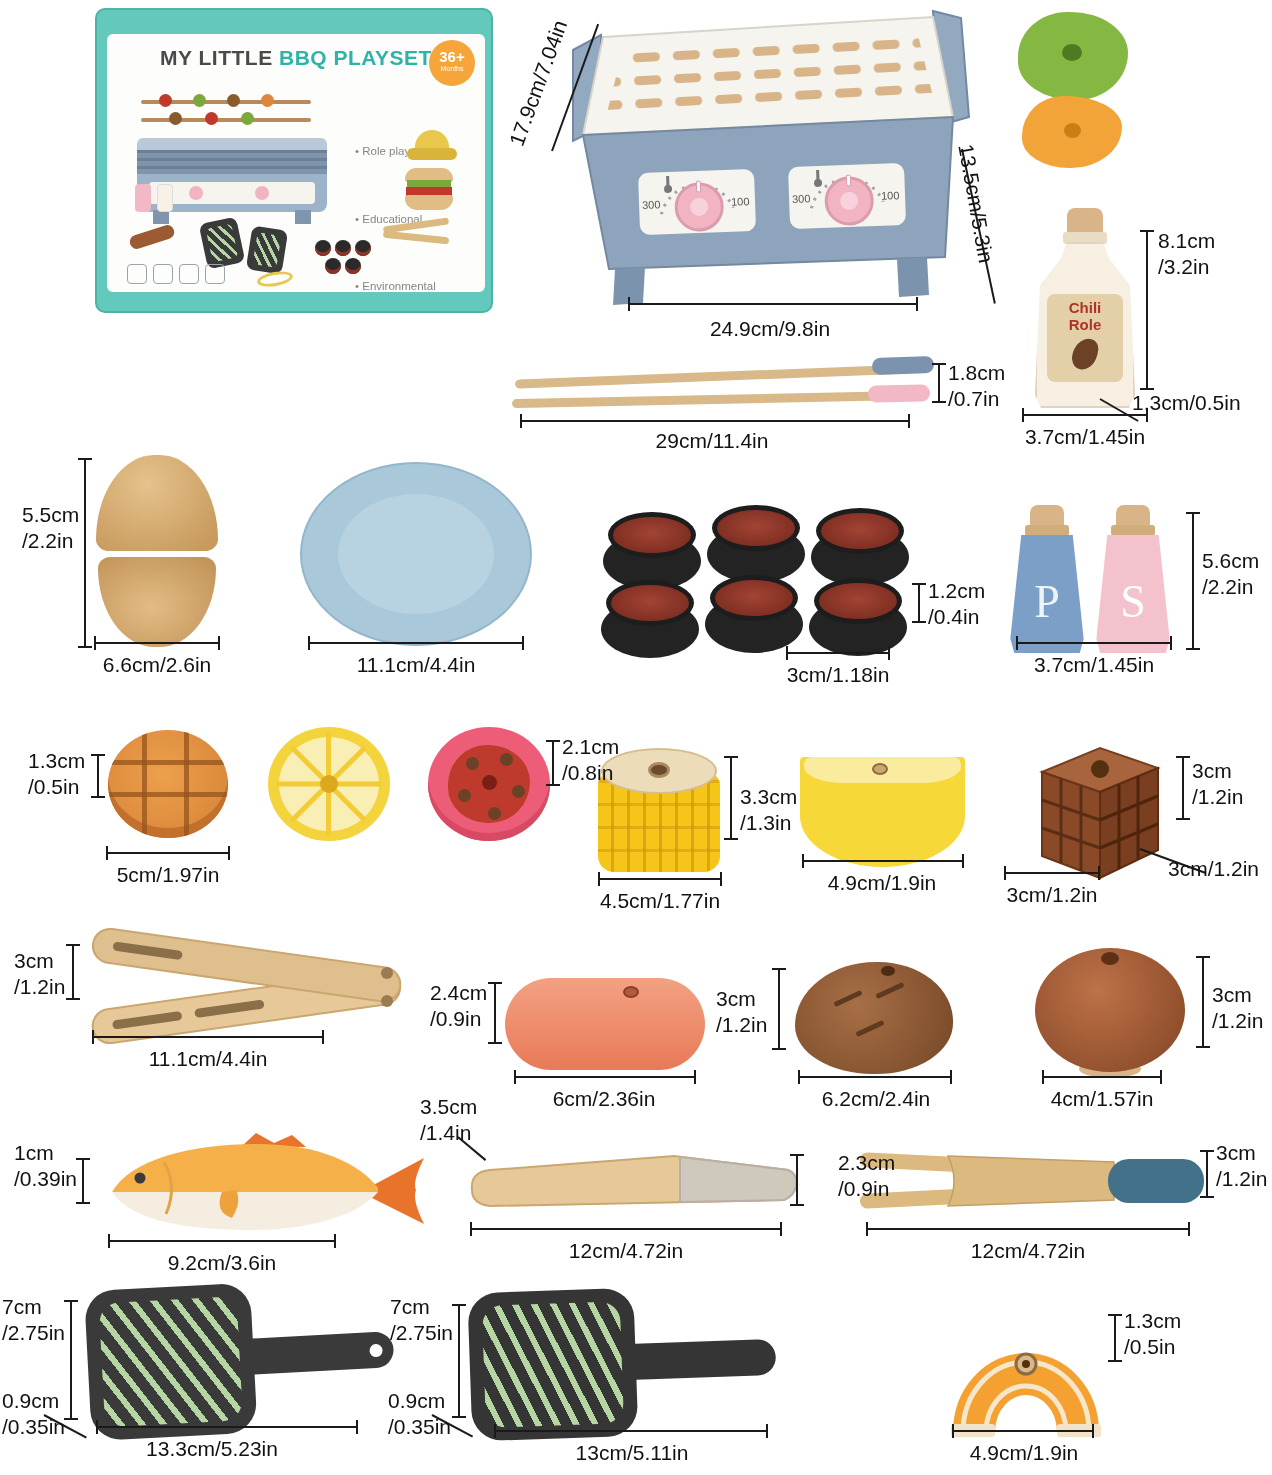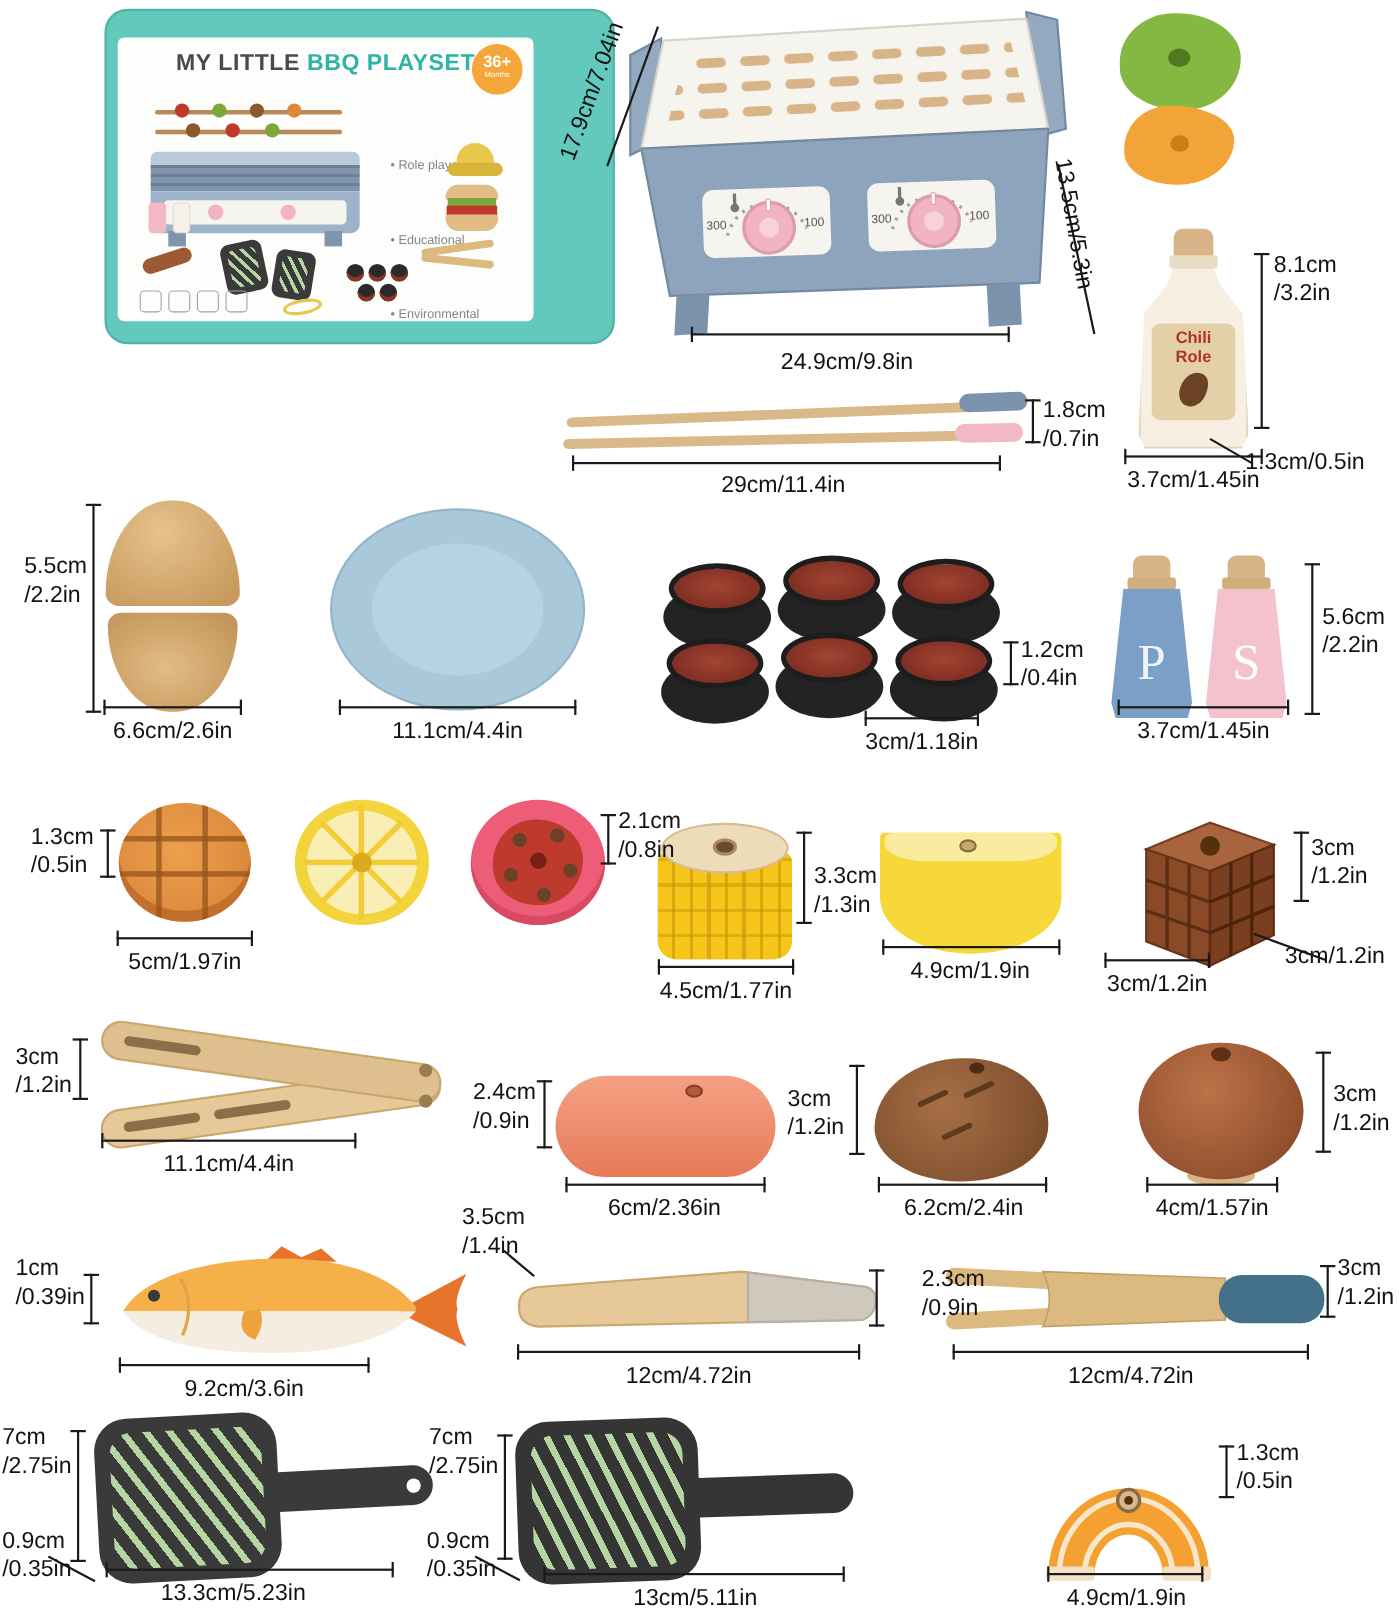--- a/index.html
+++ b/index.html
@@ -16,21 +16,21 @@
   .vline::before,.vline::after { content:""; position:absolute; left:-6px; width:14px; height:2px; background:#1a1a1a; }
   .vline::before { top:0; } .vline::after { bottom:0; }
   .dline { position:absolute; height:2px; background:#1a1a1a; transform-origin:left center; }
   .bullet { font-size:11.5px; color:#868686; line-height:1.7; white-space:nowrap;margin-top:48px; }
 </style>
 </head>
 <body>
 
 <div class="canvas">
 
-  <div class="abs" style="left:95px;top:8px;width:464px;height:305px;background:#62c9bc;border:2px solid #4db3a5;border-radius:21px">
+  <div class="abs" style="left:95px;top:8px;width:398px;height:305px;background:#62c9bc;border:2px solid #4db3a5;border-radius:10px">
     <div class="abs" style="left:10px;top:24px;width:378px;height:258px;background:#fdfdfb;border-radius:6px">
 
       <div class="abs" style="left:0;top:12px;width:378px;text-align:center;font-weight:bold;font-size:21px;letter-spacing:.5px">
         <span style="color:#4a4a4a">MY LITTLE</span>
         <span> </span>
         <span style="color:#2eb3a6">BBQ PLAYSET</span>
       </div>
 
       <div class="abs" style="left:322px;top:6px;width:46px;height:46px;border-radius:50%;background:#f5a53a;color:#fff;text-align:center">
         <div style="font-size:15px;font-weight:bold;margin-top:8px">36+</div>
@@ -407,21 +407,21 @@
   <div class="hline" style="left:952px;top:1430px;width:142px"></div>
 
   <div class="dim" style="left:516px;top:132px;white-space:nowrap;transform-origin:left center;transform:rotate(-70deg)">17.9cm/7.04in</div>
   <div class="dim" style="left:978px;top:142px;white-space:nowrap;transform-origin:left top;transform:rotate(80deg)">13.5cm/5.3in</div>
   <div class="dim c" style="left:770px;top:316px">24.9cm/9.8in</div>
   <div class="dim" style="left:948px;top:360px">1.8cm
 /0.7in</div>
   <div class="dim c" style="left:712px;top:428px">29cm/11.4in</div>
   <div class="dim" style="left:1158px;top:228px">8.1cm
 /3.2in</div>
-  <div class="dim" style="left:1132px;top:407px;white-space:nowrap">1.3cm/0.5in</div>
+  <div class="dim" style="left:1132px;top:390px;white-space:nowrap">1.3cm/0.5in</div>
   <div class="dim c" style="left:1085px;top:424px">3.7cm/1.45in</div>
   <div class="dim" style="left:22px;top:502px">5.5cm
 /2.2in</div>
   <div class="dim c" style="left:157px;top:652px">6.6cm/2.6in</div>
   <div class="dim c" style="left:416px;top:652px">11.1cm/4.4in</div>
   <div class="dim" style="left:928px;top:578px">1.2cm
 /0.4in</div>
   <div class="dim c" style="left:838px;top:662px">3cm/1.18in</div>
   <div class="dim" style="left:1202px;top:548px">5.6cm
 /2.2in</div>

